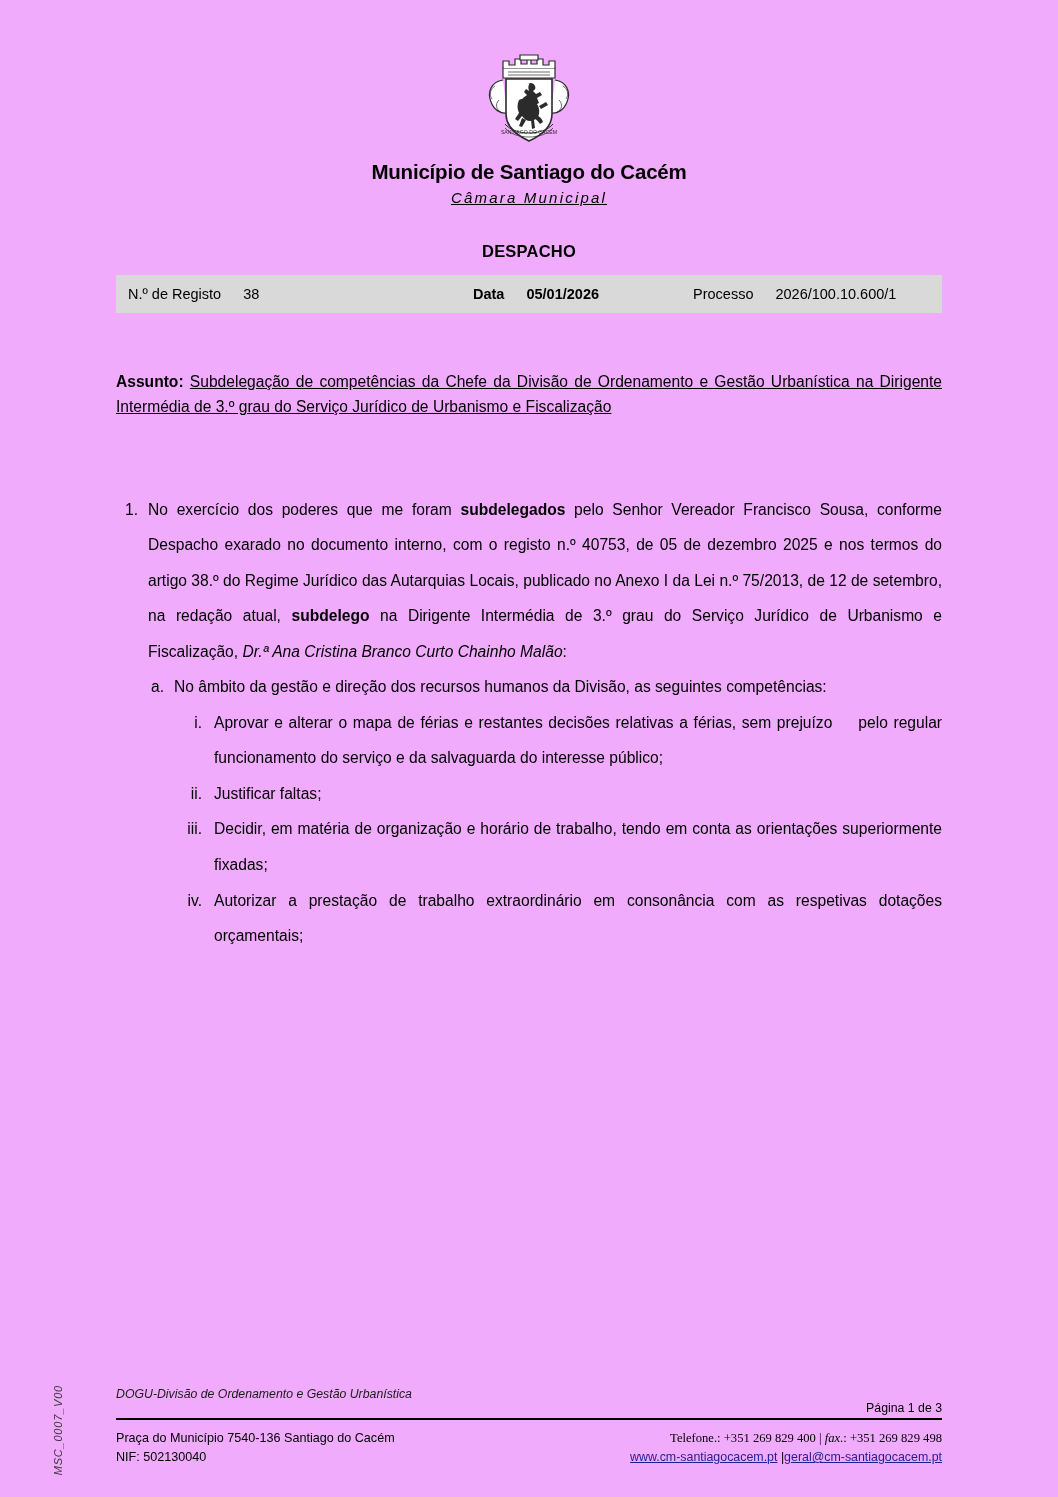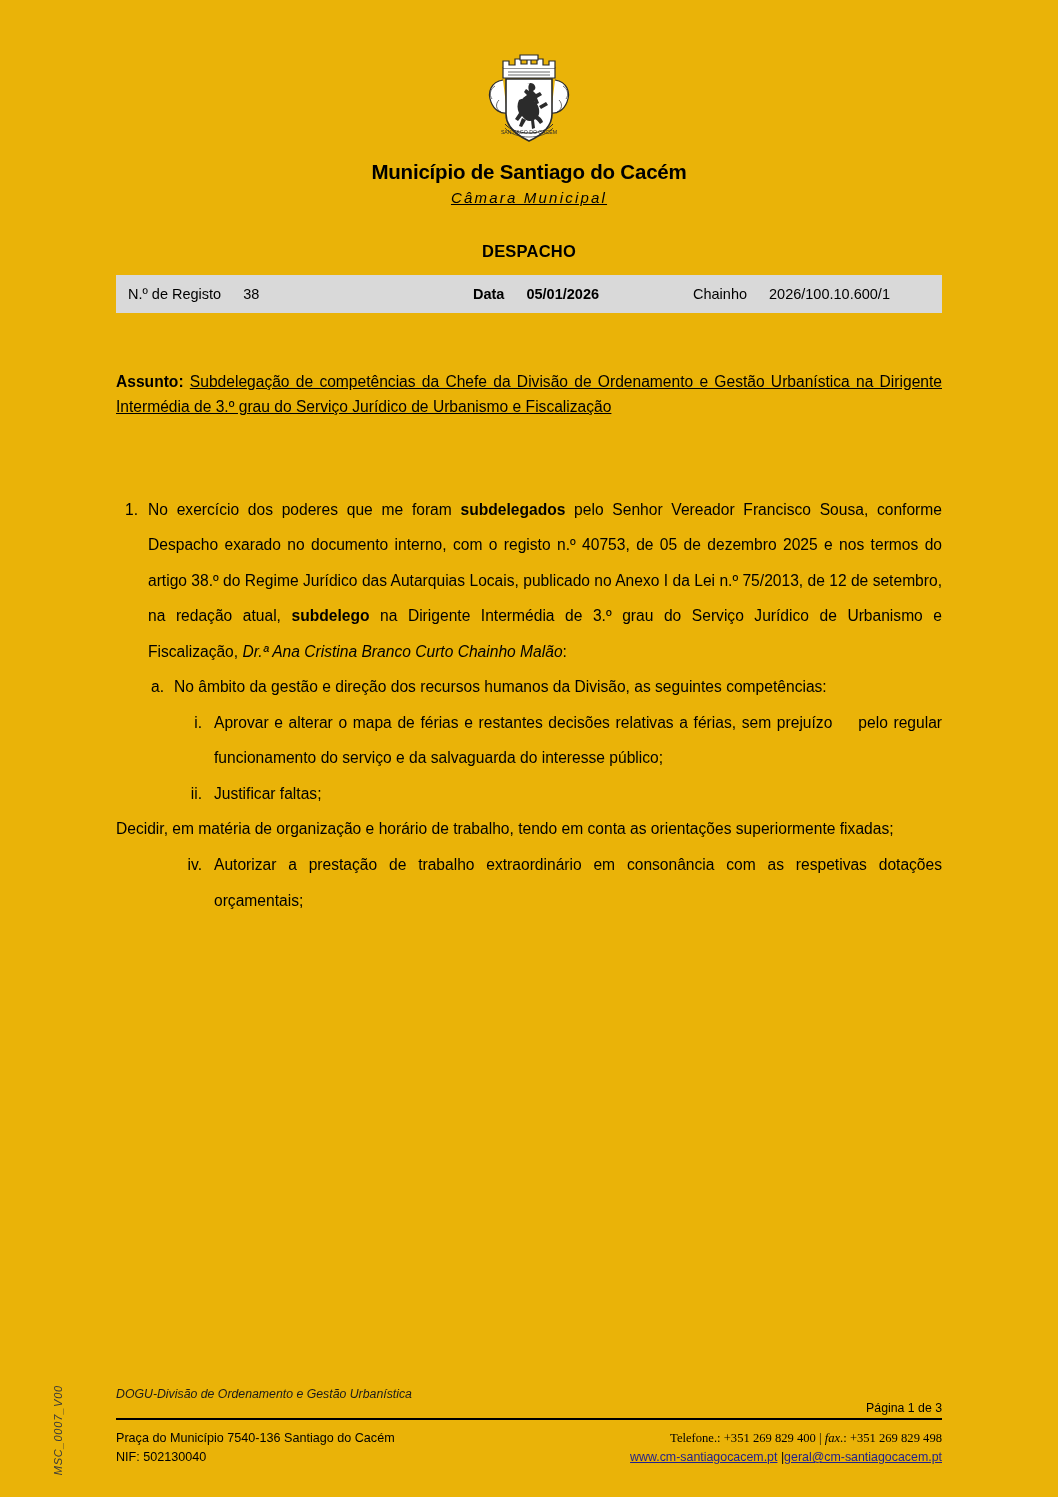--- a/index.html
+++ b/index.html
@@ -8,21 +8,21 @@
     background: #ffffff;
   }
   body {
     font-family: "Liberation Sans", sans-serif;
     color: #000000;
   }
   .page {
     position: relative;
     width: 1058px;
     height: 1497px;
-    background: #eab308;
+    background: #f0abfc;
     overflow: hidden;
     box-sizing: border-box;
   }
 
   
   .header {
     padding-top: 40px;
     text-align: center;
   }
   .emblem-wrap {
@@ -237,21 +237,21 @@
   <div class="reg-table">
     <div class="reg-cell c-registo">
       <span class="reg-label">N.º de Registo</span>
       <span class="reg-value">38</span>
     </div>
     <div class="reg-cell c-data">
       <span class="reg-label">Data</span>
       <span class="reg-value">05/01/2026</span>
     </div>
     <div class="reg-cell c-proc">
-      <span class="reg-label">Chainho</span>
+      <span class="reg-label">Processo</span>
       <span class="reg-value">2026/100.10.600/1</span>
     </div>
   </div>
 
   <div class="content">
 
     <div class="assunto">
       <span class="lbl">Assunto:</span>
       <span class="body-underline">Subdelegação de competências da Chefe da Divisão de Ordenamento e Gestão Urbanística na Dirigente Intermédia de 3.º grau do Serviço Jurídico de Urbanismo e Fiscalização</span>
     </div>
@@ -272,20 +272,21 @@
         <div class="marker">i.</div>
         <div class="text"><span>Aprovar e alterar o mapa de férias e restantes decisões relativas a férias, sem prejuízo</span><span class="gap"></span><span>pelo regular funcionamento do serviço e da salvaguarda do interesse público;</span></div>
       </div>
 
       <div class="clause lvl3">
         <div class="marker">ii.</div>
         <div class="text">Justificar faltas;</div>
       </div>
 
       <div class="clause lvl3">
+        <div class="marker">iii.</div>
         <div class="text">Decidir, em matéria de organização e horário de trabalho, tendo em conta as orientações superiormente fixadas;</div>
       </div>
 
       <div class="clause lvl3">
         <div class="marker">iv.</div>
         <div class="text">Autorizar a prestação de trabalho extraordinário em consonância com as respetivas dotações orçamentais;</div>
       </div>
 
     </div>
   </div>

